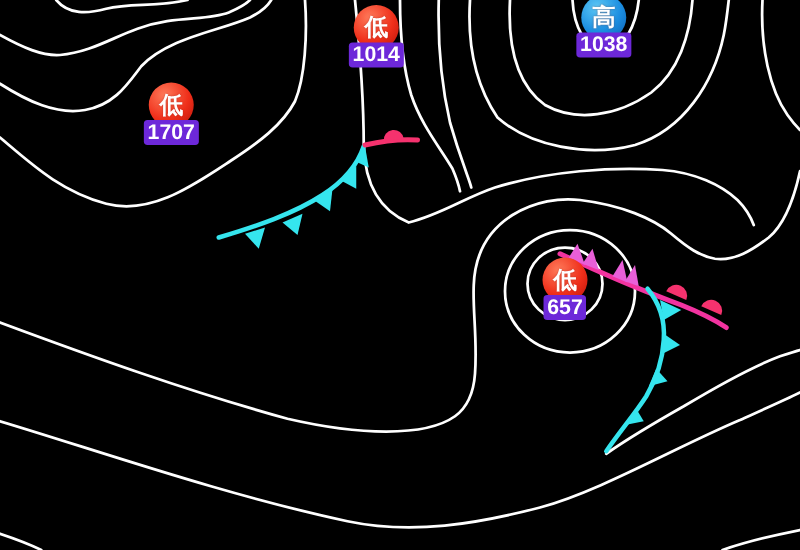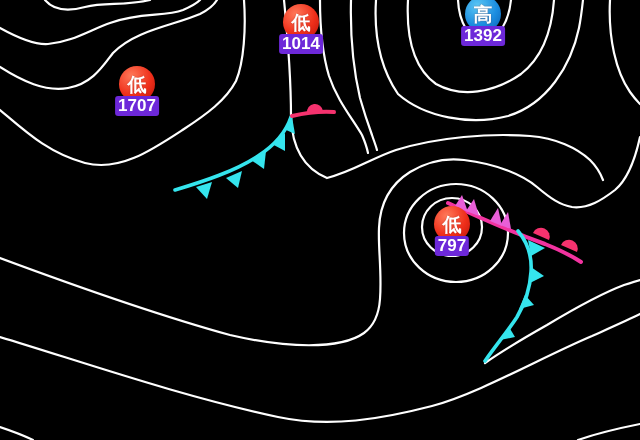--- a/index.html
+++ b/index.html
@@ -106,21 +106,21 @@
   <div class="pm-circle low">
     <span class="pm-kanji">低</span>
   </div>
   <div class="pm-value">1014</div>
 </div>
 
 <div class="pressure-marker" style="left: 483px; top: 14px;">
   <div class="pm-circle high">
     <span class="pm-kanji">高</span>
   </div>
-  <div class="pm-value">1392</div>
+  <div class="pm-value">1038</div>
 </div>
 
 <div class="pressure-marker" style="left: 452px; top: 224px;">
   <div class="pm-circle low">
     <span class="pm-kanji">低</span>
   </div>
-  <div class="pm-value">797</div>
+  <div class="pm-value">657</div>
 </div>
 
 </body></html>

